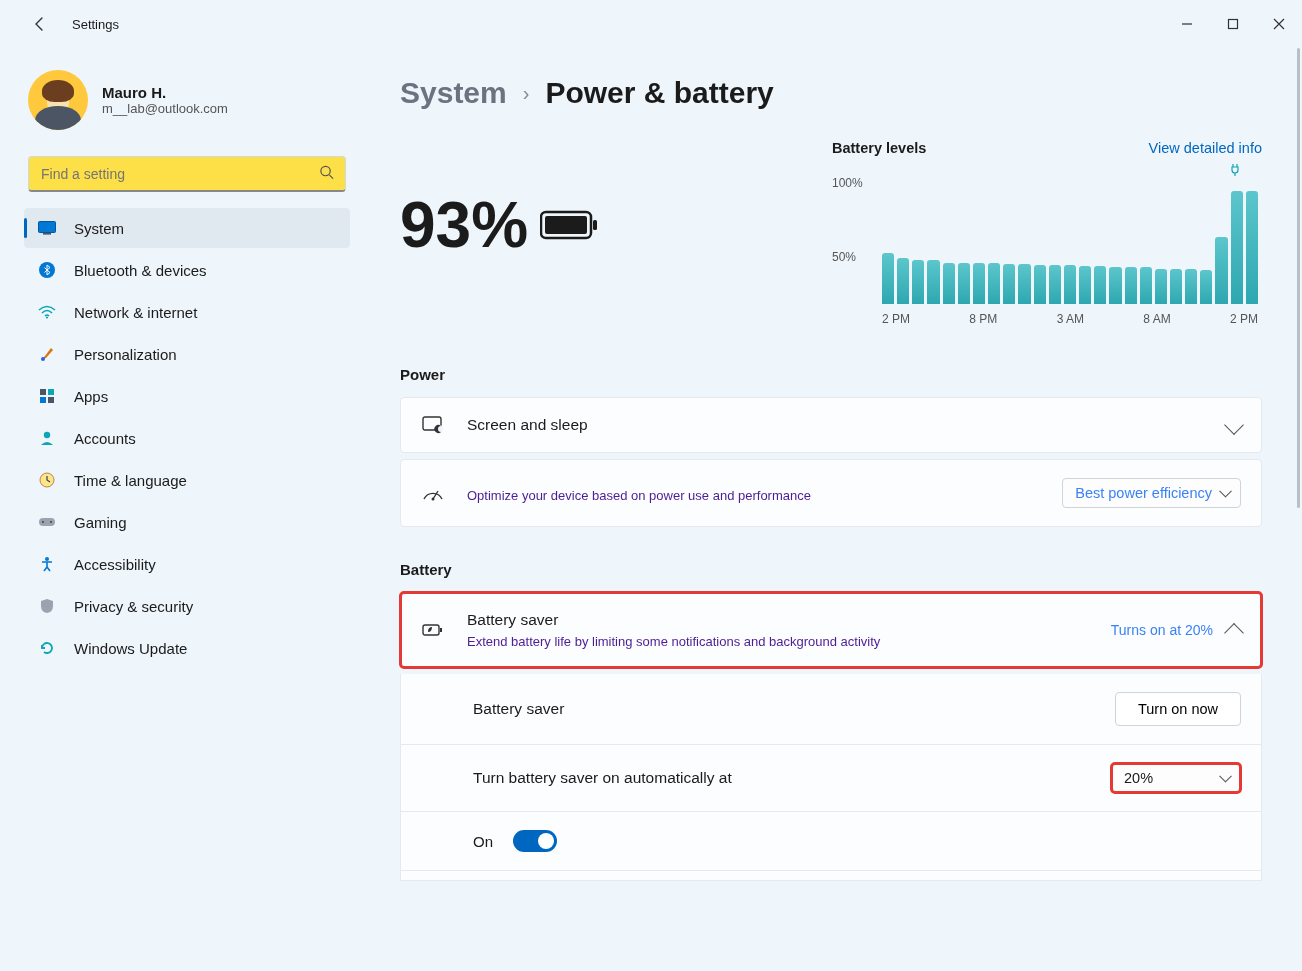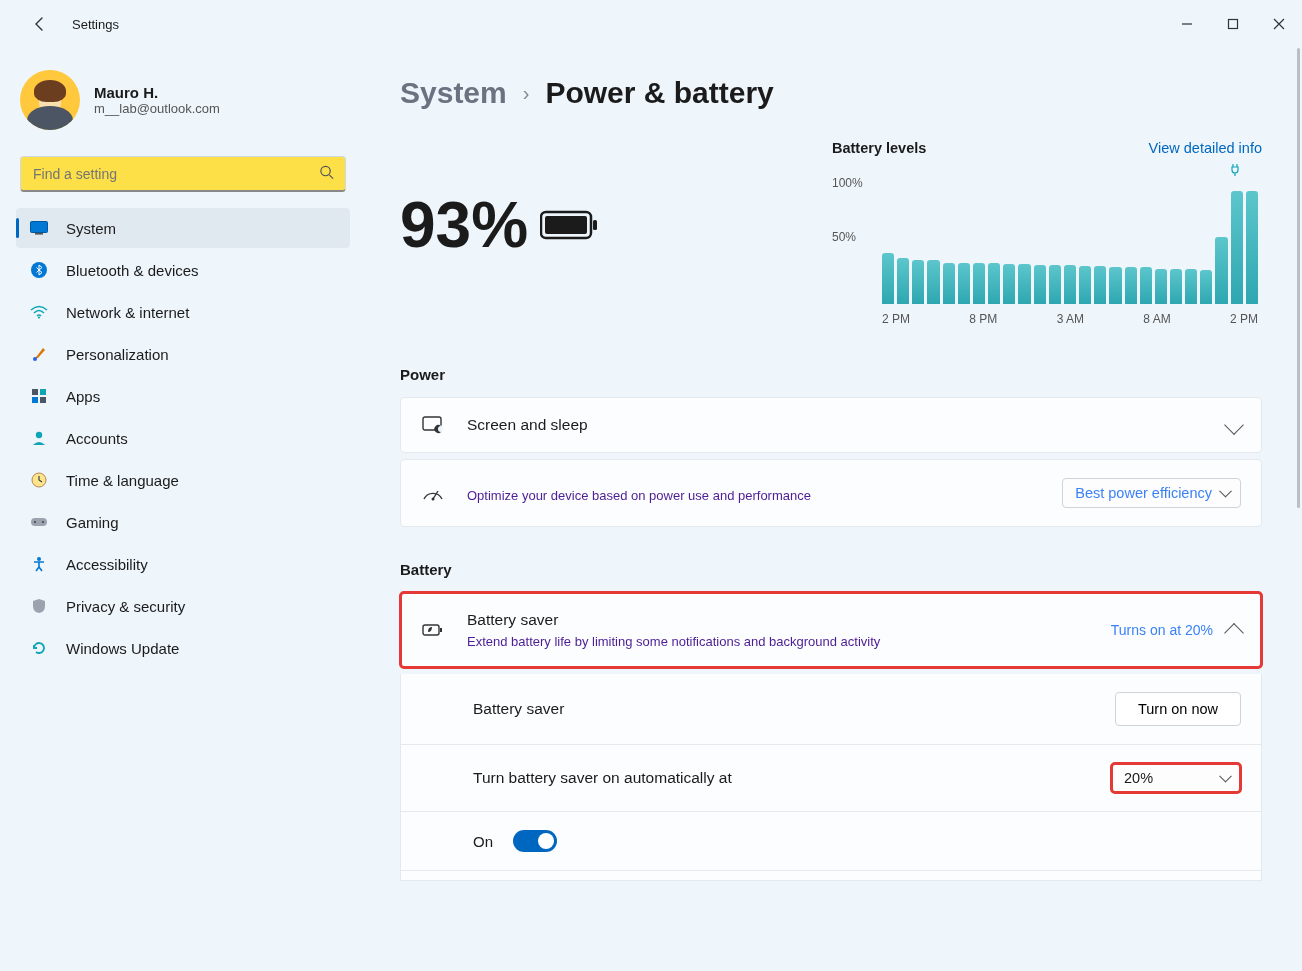--- a/index.html
+++ b/index.html
@@ -3,21 +3,21 @@
 <meta charset="utf-8">
 <style>
 * { margin: 0; padding: 0; box-sizing: border-box; font-family: "Segoe UI", -apple-system, sans-serif; }
 body { background: #eef5fb; width: 1302px; height: 971px; overflow: hidden; color: #1b1b1b; }
 .titlebar { height: 48px; display: flex; align-items: center; padding-left: 20px; }
 .back-btn { width: 40px; height: 40px; display: flex; align-items: center; justify-content: center; cursor: pointer; border-radius: 4px; }
 .title { font-size: 13px; margin-left: 12px; }
 .window-controls { margin-left: auto; display: flex; }
 .win-ctrl { width: 46px; height: 32px; display: flex; align-items: center; justify-content: center; cursor: pointer; }
 .layout { display: flex; height: calc(971px - 48px); }
-.sidebar { width: 360px; padding: 16px 10px 0 16px; flex-shrink: 0; }
+.sidebar { width: 360px; padding: 16px 10px 0 24px; flex-shrink: 0; }
 .profile { display: flex; align-items: center; gap: 14px; padding: 6px 4px 20px 4px; }
 .avatar { width: 60px; height: 60px; border-radius: 50%; background: #ffc83d; position: relative; overflow: hidden; flex-shrink: 0; }
 .avatar::before { content:""; position:absolute; left:50%; top:20px; width:22px; height:24px; background:#f8e0b0; border-radius:50% 50% 45% 45%; transform:translateX(-50%);}
 .avatar::after { content:""; position:absolute; left:50%; bottom:-4px; width:46px; height:28px; background:#4b5563; border-radius:50% 50% 0 0; transform:translateX(-50%);}
 .avatar .hair { position:absolute; left:50%; top:10px; width:32px; height:22px; background:#6b3e1f; border-radius:50% 50% 40% 40%; transform:translateX(-50%);}
 .profile-name { font-weight: 600; font-size: 15px; }
 .profile-email { font-size: 13px; color: #555; }
 .search-box { position: relative; margin: 6px 4px 16px 4px; }
 .search-input { width: 100%; height: 36px; border: 1px solid #cfd8df; border-bottom: 2px solid #888; border-radius: 4px; background: #fde047; padding: 0 40px 0 12px; font-size: 14px; outline: none; }
 .search-icon-wrap { position: absolute; right: 12px; top: 50%; transform: translateY(-50%); }
@@ -236,21 +236,21 @@
           <rect x="5" y="7" width="42" height="18" rx="2" fill="#1b1b1b"></rect>
         </svg>
       </div>
       <div class="chart-panel">
         <div class="chart-header">
           <span class="chart-title">Battery levels</span>
           <span class="view-link">View detailed info</span>
         </div>
         <div class="chart-area">
           <span class="chart-ylbl" style="top:10px">100%</span>
-          <span class="chart-ylbl" style="top:64px">50%</span>
+          <span class="chart-ylbl" style="top:84px">50%</span>
           <span class="chart-plug" id="plug-marker" style="left: 398.44px;">
             <svg width="10" height="12">
                 <path d="M3 0 V3 M7 0 V3 M2 3 H8 V6 Q8 9 5 9 T2 6 Z M5 9 V12" stroke="#0ea5b7" stroke-width="1.2" fill="none"></path>
               </svg>
           </span>
           <div class="chart-bars" id="chart-bars">
               <div class="chart-bar" style="height: 42%;"></div>
               <div class="chart-bar" style="height: 38%;"></div>
               <div class="chart-bar" style="height: 36%;"></div>
               <div class="chart-bar" style="height: 36%;"></div>

